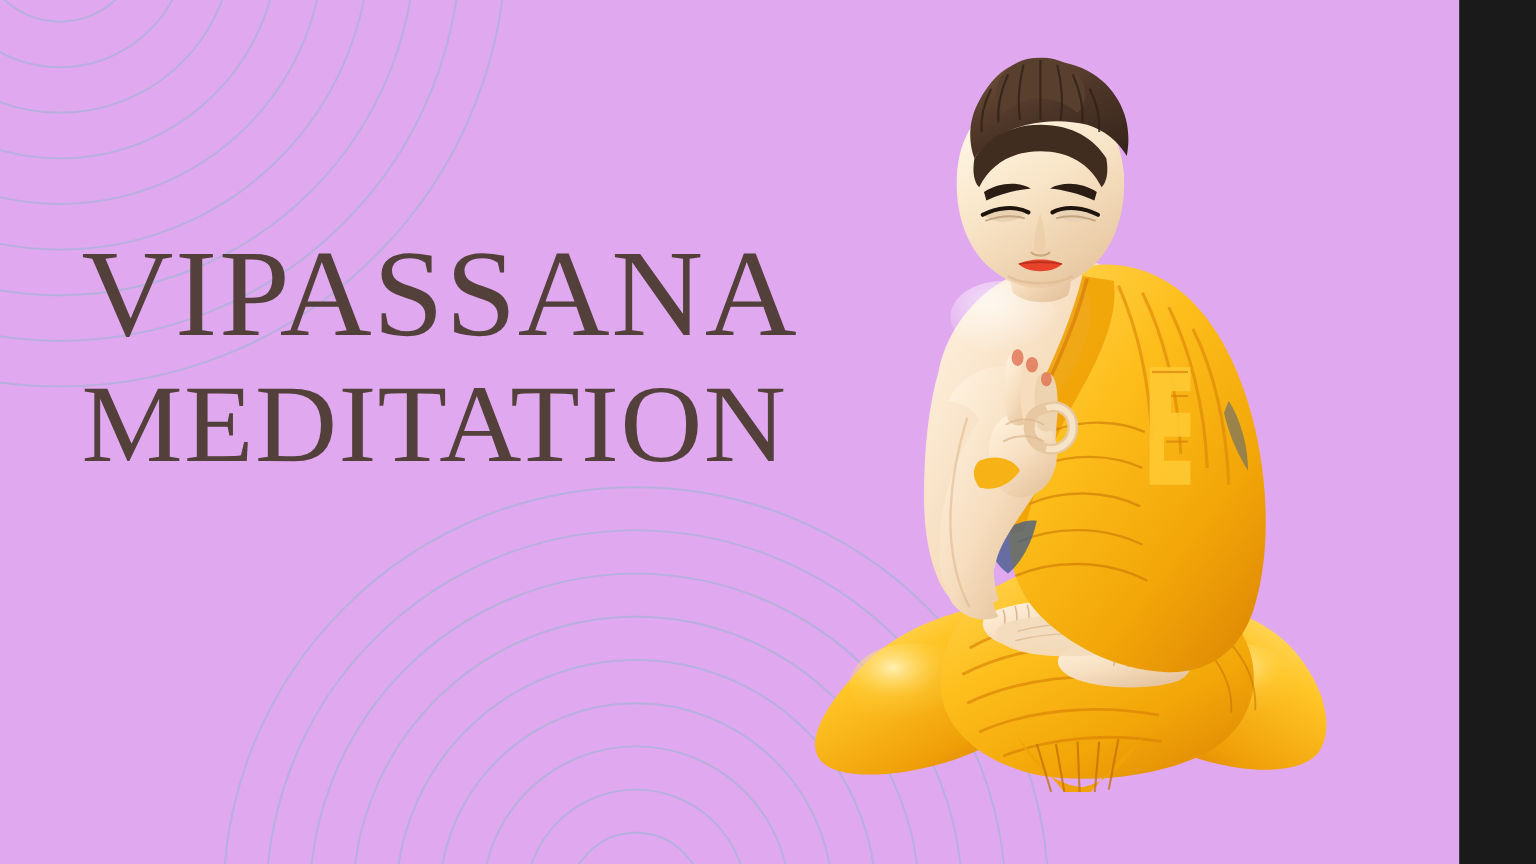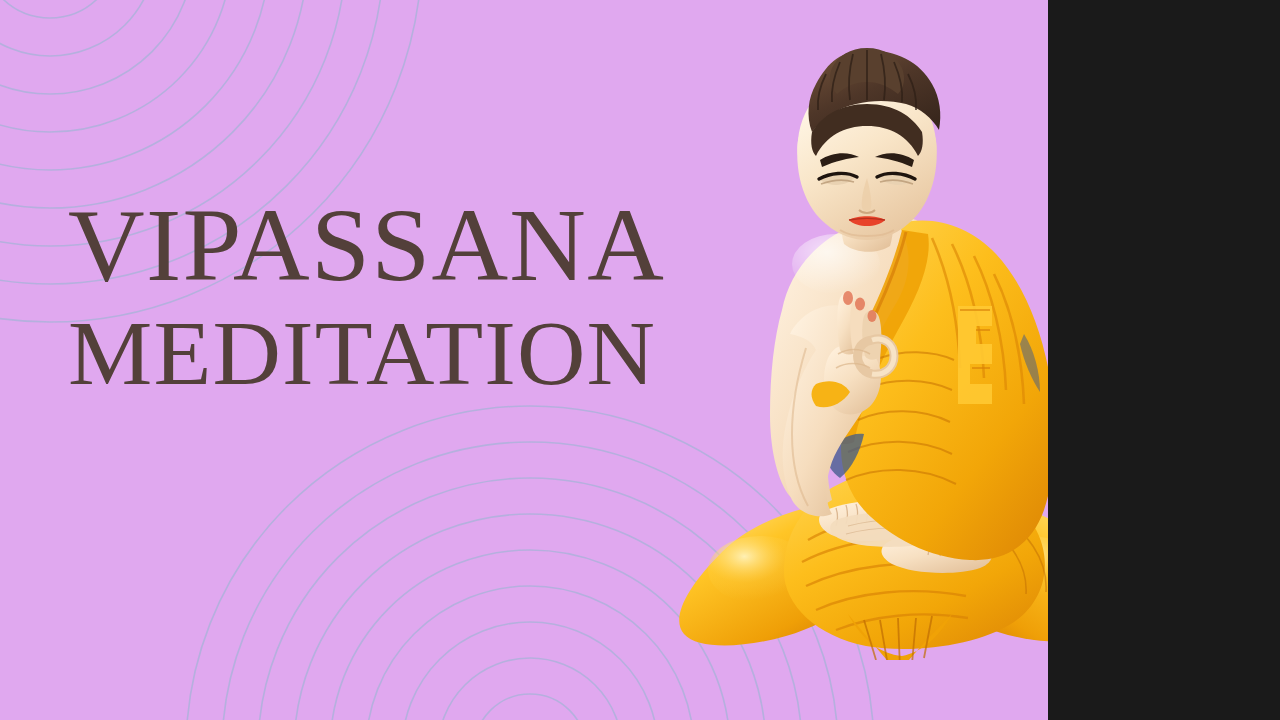--- a/index.html
+++ b/index.html
@@ -2,21 +2,21 @@
 <html><head>
 <meta charset="utf-8">
 <style>
   html, body {
     margin: 0;
     padding: 0;
     background: #1a1a1a;
   }
   #canvas {
     position: relative;
-    width: 1048px;
+    width: 1216px;
     height: 720px;
     overflow: hidden;
     font-family: "Liberation Serif", "DejaVu Serif", serif;
     background: #e0a8ef;
   }
 
   
   .rings {
     position: absolute;
     pointer-events: none;

